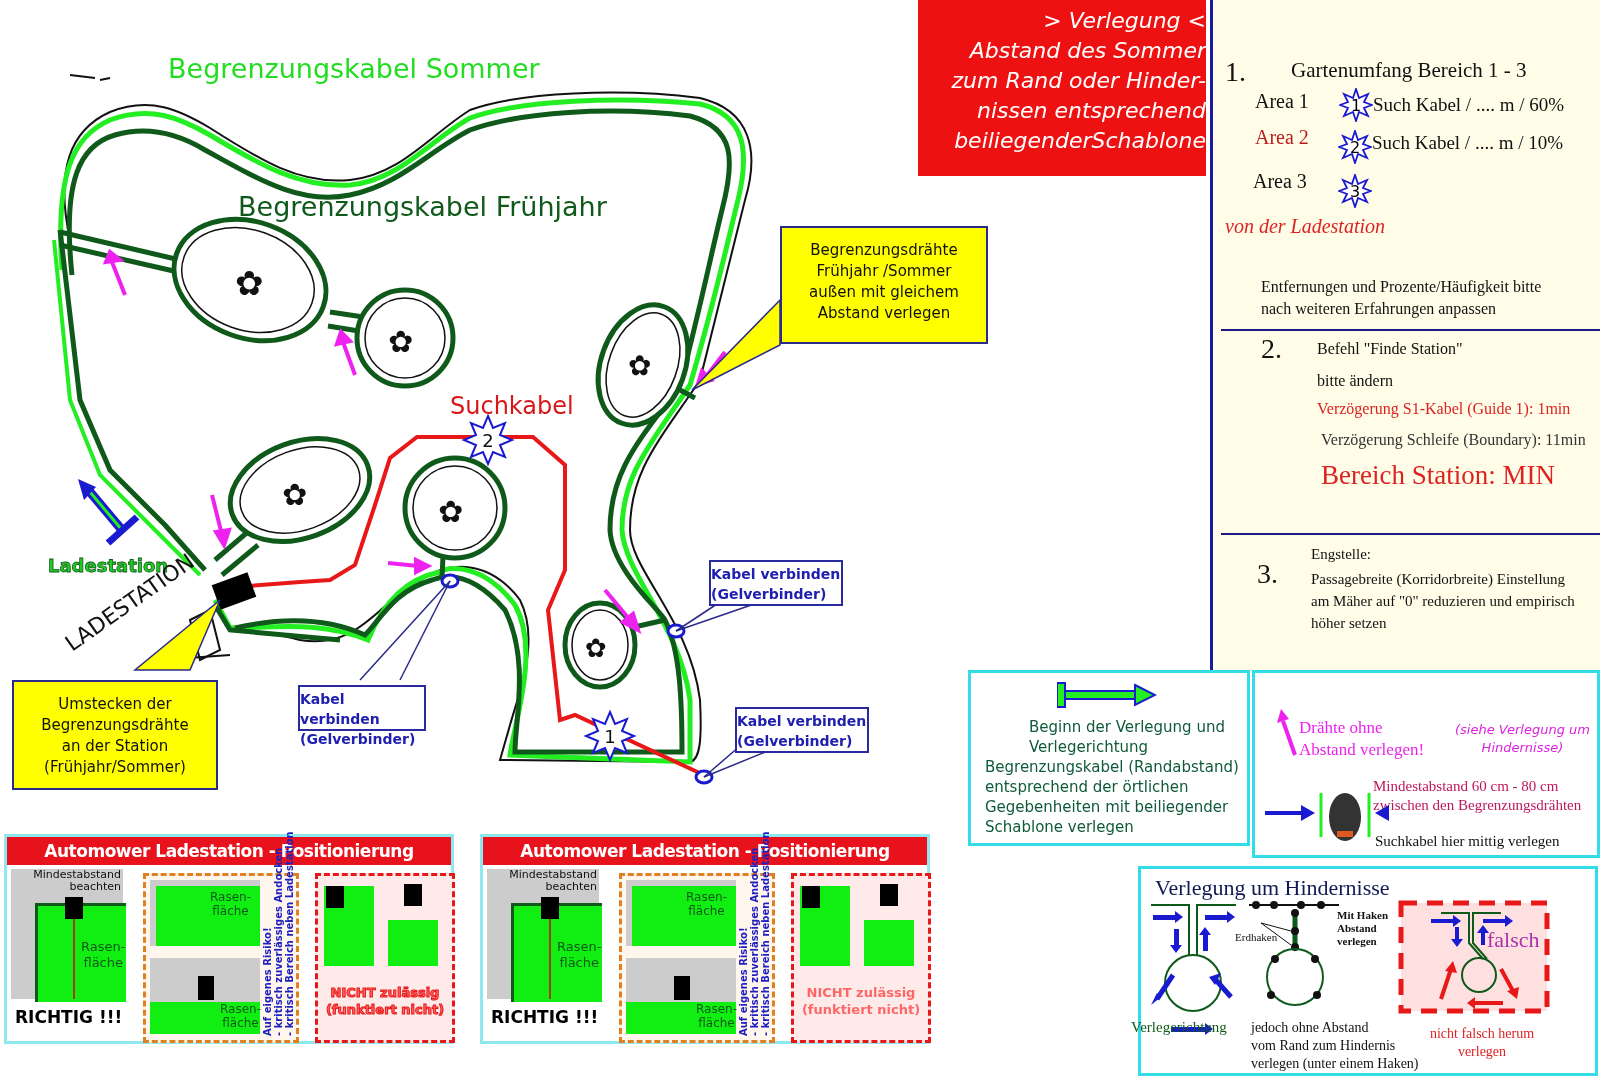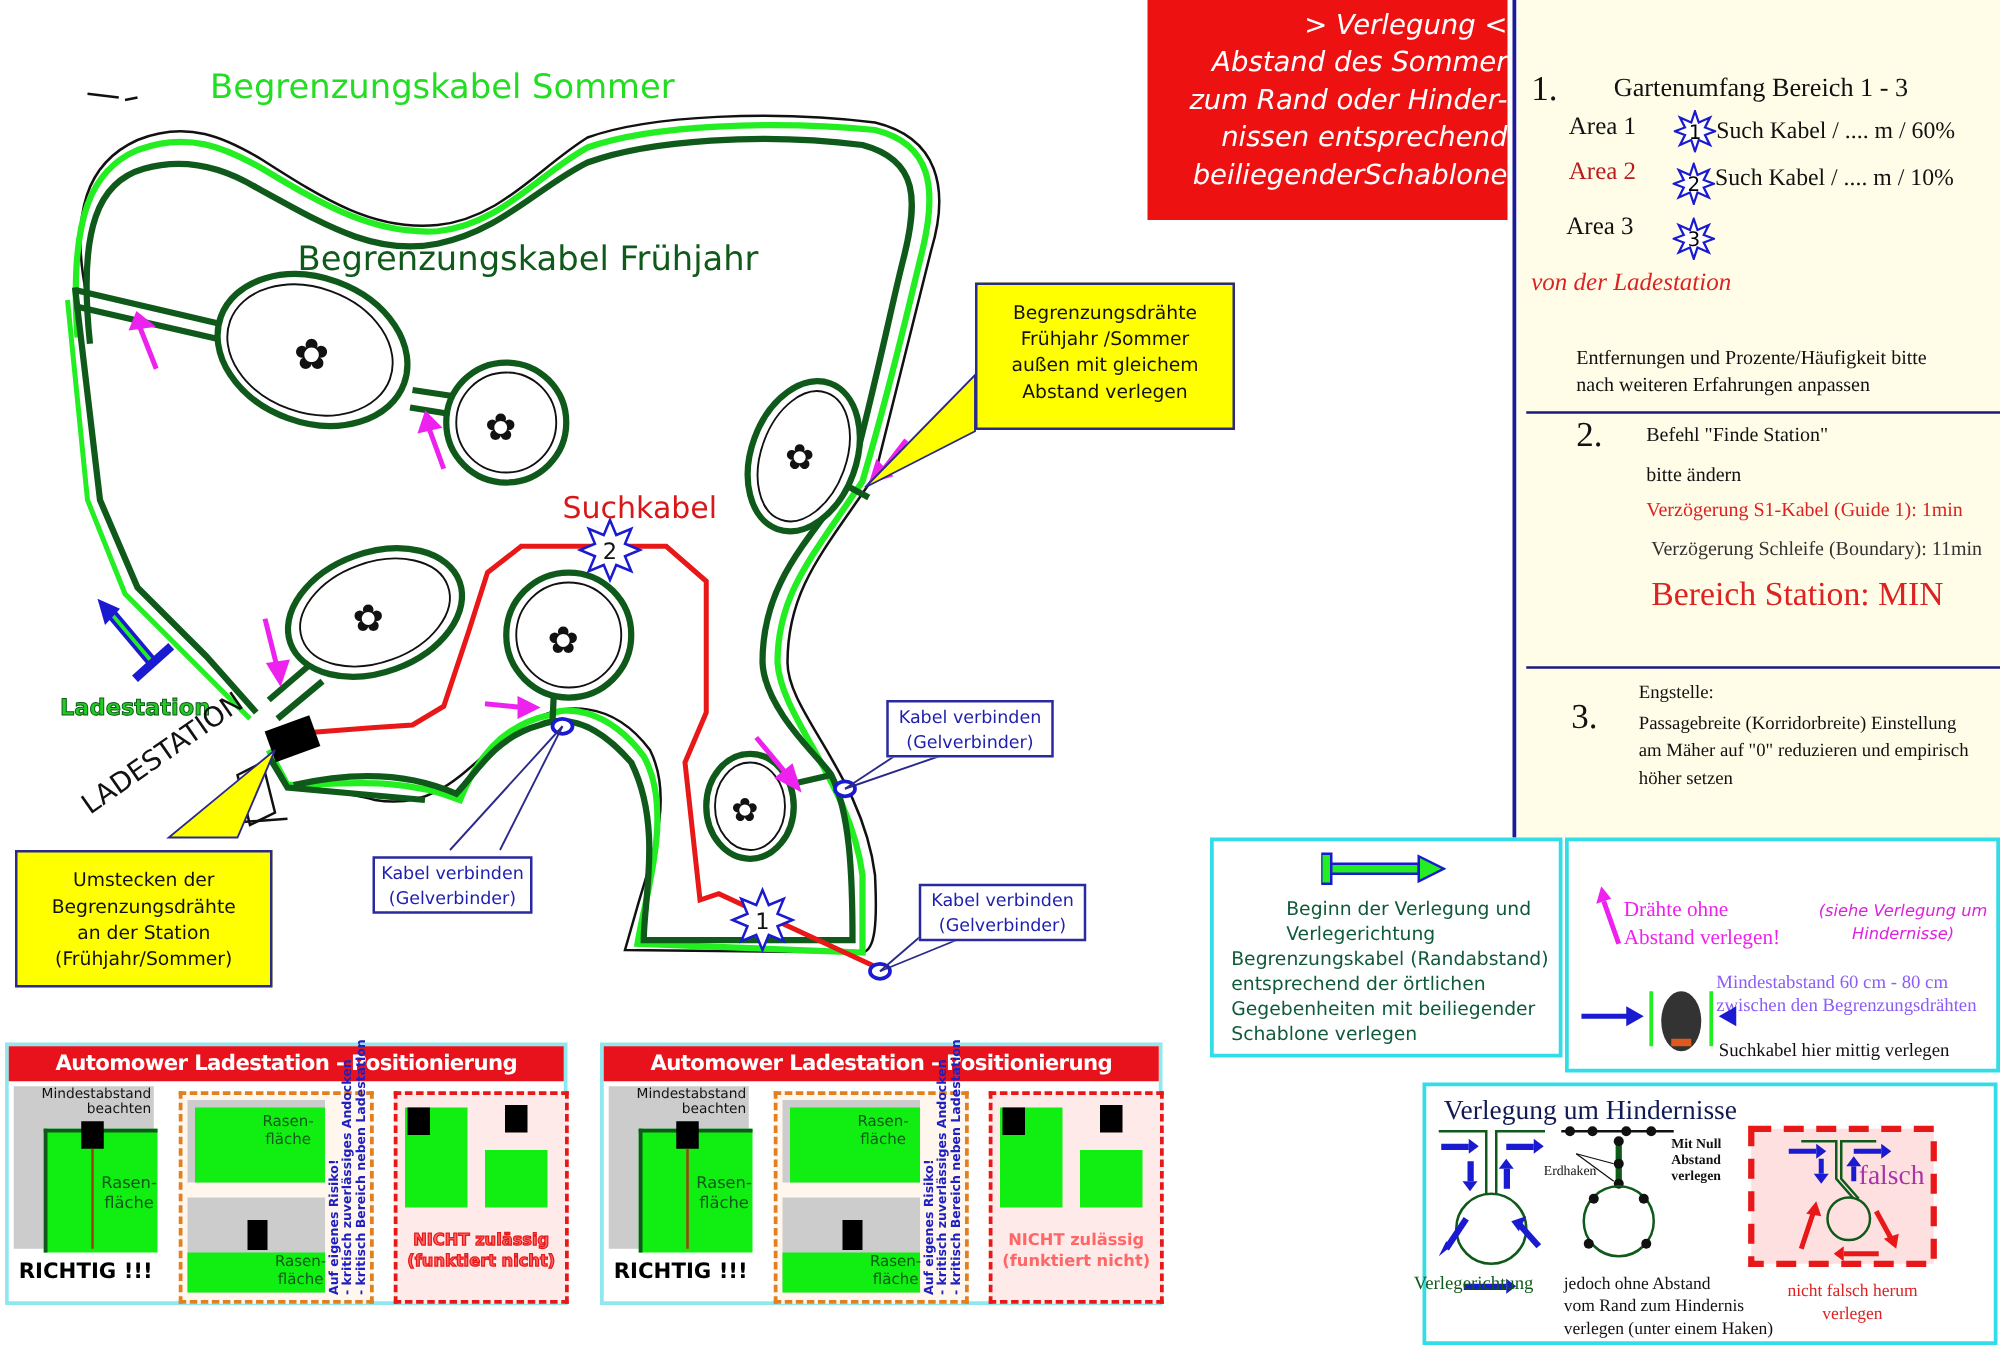--- a/index.html
+++ b/index.html
@@ -6,21 +6,21 @@
   body{width:1600px;height:1081px;position:relative;background:#ffffff;overflow:hidden;font-family:"DejaVu Sans",sans-serif;}
   .abs{position:absolute;}
   svg text{font-family:"DejaVu Sans",sans-serif;}
   
   #settings{left:1210px;top:0;width:390px;height:675px;background:#fffde8;border-left:3px solid #1a1aa0;}
   .serif{font-family:"Liberation Serif","DejaVu Serif",serif;}
   .sec-div{position:absolute;left:8px;right:0;height:0;border-top:2px solid #1a1a80;}
   
   #banner{left:918px;top:0;width:288px;height:176px;background:#ee1111;color:#fff;font-style:italic;font-size:22px;line-height:30px;text-align:right;font-family:"DejaVu Sans",sans-serif;padding-top:6px;box-sizing:border-box;}
   .callout-y{background:#ffff00;border:2px solid #2a2a8a;color:#111;text-align:center;font-size:15px;line-height:21px;box-sizing:border-box;}
-  .callout-b{background:#fff;border:2px solid #2a2aa0;color:#2020b0;text-align:center;font-size:14px;line-height:20px;box-sizing:border-box;}
+  .callout-b{background:#fff;border:2px solid #2a2aa0;color:#2020b0;font-size:14px;line-height:20px;box-sizing:border-box;font-weight:bold;}
   .cyanbox{border:3px solid #33dde8;box-sizing:border-box;background:#fff;}
   .pos-panel{border:3px solid #8ee8ee;background:#fff;box-sizing:border-box;}
   .pos-head{background:#e8121c;color:#fff;font-weight:bold;font-size:17px;text-align:center;height:28px;line-height:28px;font-family:"DejaVu Sans",sans-serif;letter-spacing:-0.5px;}
 </style>
 </head>
 <body>
 
 <svg class="abs" style="left:0;top:0" width="940" height="800" viewBox="0 0 940 800">
 
   <path fill="none" stroke="#111" stroke-width="2" d="M70,240 C55,170 70,130 110,112 C150,96 180,110 210,128 C260,160 300,185 350,180 C400,175 430,135 470,110 C520,92 620,88 700,98 C750,110 760,150 745,200 C735,240 720,300 700,380 C660,440 630,470 630,530 C630,570 690,620 700,700 C702,740 700,760 690,762 L500,760 L510,725 C520,690 540,640 520,600 C490,560 450,560 420,580 C380,600 360,650 300,640 C270,632 240,630 225,625"></path>
@@ -243,21 +243,21 @@
     <polygon points="2,14 6,0 14,10" fill="#ee22ee"></polygon>
   </svg>
   <div class="abs serif" style="left:44px;top:44px;font-size:17px;color:#ee22ee;line-height:22px;">
     <div>Drähte ohne</div>
     <div>Abstand verlegen!</div>
   </div>
   <div class="abs" style="left:200px;top:48px;font-size:13px;color:#dd22dd;font-style:italic;line-height:18px;text-align:center;">
     <div>(siehe Verlegung um</div>
     <div>Hindernisse)</div>
   </div>
-  <div class="abs serif" style="left:118px;top:104px;font-size:15px;color:#8b5cf6;line-height:19px;">
+  <div class="abs serif" style="left:118px;top:104px;font-size:15px;color:#be185d;line-height:19px;">
     <div>Mindestabstand 60 cm - 80 cm</div>
     <div>zwischen den Begrenzungsdrähten</div>
   </div>
   <svg class="abs" style="left:10px;top:112px;" width="130" height="60" viewBox="0 0 130 60">
     <line x1="0" y1="28" x2="40" y2="28" stroke="#1a1ad0" stroke-width="4"></line>
     <polygon points="36,20 50,28 36,36" fill="#1a1ad0"></polygon>
     <line x1="56" y1="8" x2="56" y2="52" stroke="#22ee22" stroke-width="3"></line>
     <ellipse cx="80" cy="32" rx="16" ry="24" fill="#333"></ellipse>
     <rect x="72" y="46" width="16" height="6" fill="#e05a20"></rect>
     <line x1="104" y1="8" x2="104" y2="52" stroke="#22ee22" stroke-width="3"></line>
@@ -335,21 +335,21 @@
           <polygon points="304,72 312,62 316,74"></polygon>
         <line x1="360" y1="70" x2="372" y2="92" stroke="#e81818" stroke-width="4"></line>
           <polygon points="366,92 376,100 378,88"></polygon>
         <rect x="334" y="102" width="28" height="4"></rect>
           <polygon points="334,98 326,104 334,110"></polygon>
       </g>
     </g>
   </svg>
   <div class="abs" style="left:94px;top:62px;font-size:11px;color:#111;font-family:'Liberation Serif',serif;">Erdhaken</div>
   <div class="abs" style="left:196px;top:40px;font-size:11px;color:#111;font-weight:bold;line-height:13px;font-family:'Liberation Serif',serif;">
-    <div>Mit Null</div>
+    <div>Mit Haken</div>
     <div>Abstand</div>
     <div>verlegen</div>
   </div>
   <div class="abs serif" style="left:346px;top:58px;font-size:22px;color:#aa33aa;">falsch</div>
   <div class="abs serif" style="left:-10px;top:150px;font-size:15px;color:#0f5a1a;">Verlegerichtung</div>
   <div class="abs serif" style="left:110px;top:150px;font-size:14px;color:#111;line-height:18px;">
     <div>jedoch ohne Abstand</div>
     <div>vom Rand zum Hindernis</div>
     <div>verlegen (unter einem Haken)</div>
   </div>

